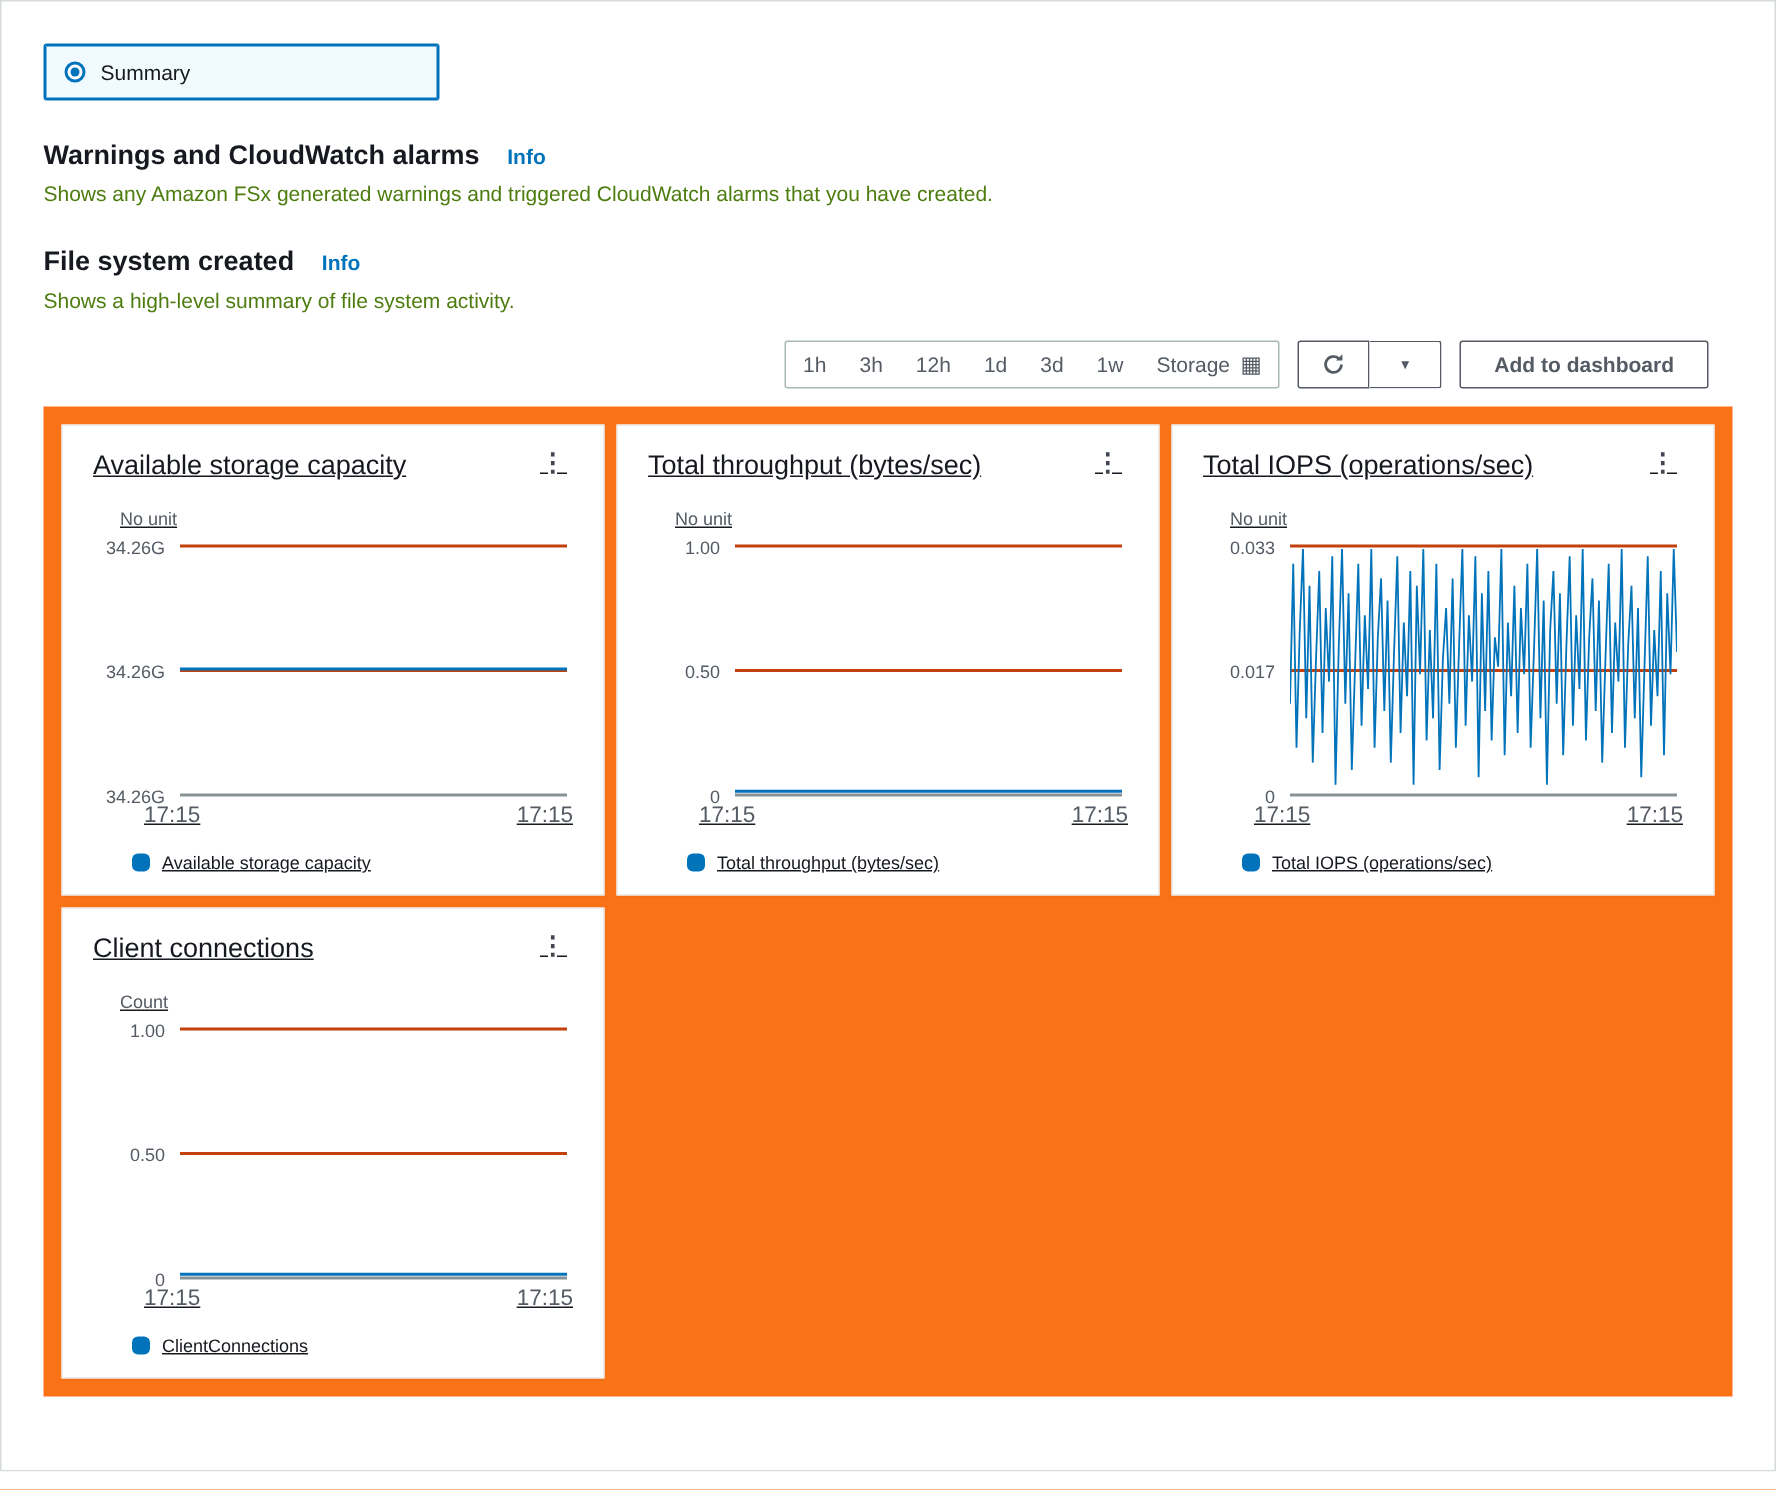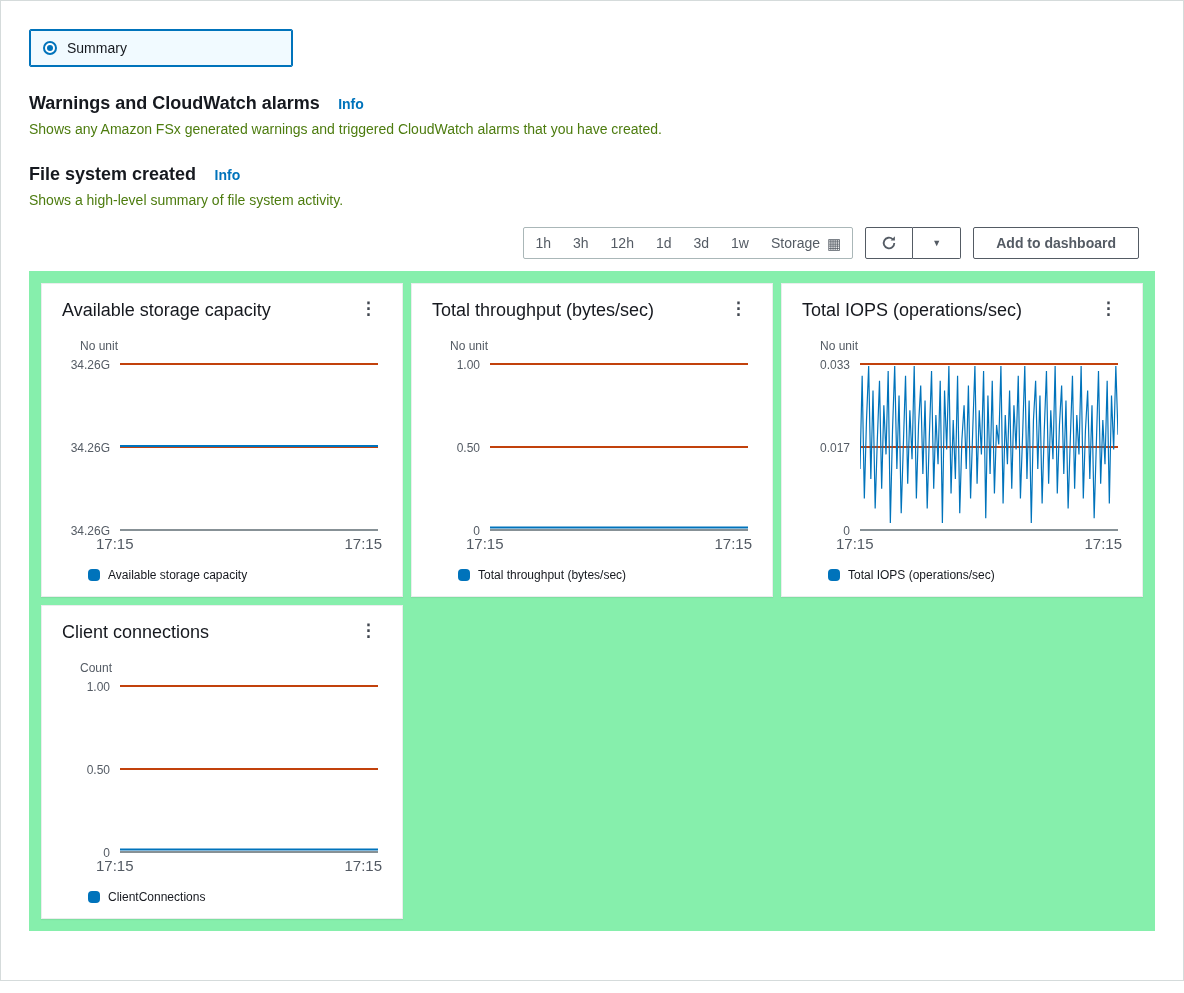--- a/index.html
+++ b/index.html
@@ -31,21 +31,21 @@
   .btn-group { display:flex; }
   .btn { height:32px; background:#fff; border:1px solid #545b64; border-radius:2px; color:#545b64;
          font-size:14px; font-weight:700; cursor:pointer; display:flex; align-items:center; justify-content:center; }
   .btn-icon { width:48px; }
   .btn-group .btn:first-child { border-radius:2px 0 0 2px; }
   .btn-group .btn:last-child { border-radius:0 2px 2px 0; border-left:none; }
   .caret { font-size:9px; color:#545b64; }
   .btn-primary-outline { padding:0 22px; }
 
   
-  .band { background:#86efac; margin:0 28px; padding:12px; }
+  .band { background:#f97316; margin:0 28px; padding:12px;text-decoration:underline; }
   .grid { display:grid; grid-template-columns:repeat(3,1fr); gap:8px; }
   .grid + .grid { margin-top:8px; }
   .card { background:#fff; border:1px solid #eaeded; box-shadow:0 1px 1px rgba(0,0,0,.06); padding:16px 20px 14px 20px; }
   .card-head { display:flex; justify-content:space-between; align-items:flex-start; }
   .card-title { font-size:18px; color:#16191f; font-weight:400; }
   .kebab { font-size:17px; font-weight:700; color:#414750; cursor:pointer; padding:0 4px; line-height:1; letter-spacing:1px; }
   .unit { font-size:12px; color:#545b64; margin:18px 0 10px 18px; }
   .plot { position:relative; height:166px; }
   .gridline { position:absolute; left:58px; right:4px; height:0; border-top:2px solid #c2410c; }
   .gridline.axis { border-top-color:#879196; }

